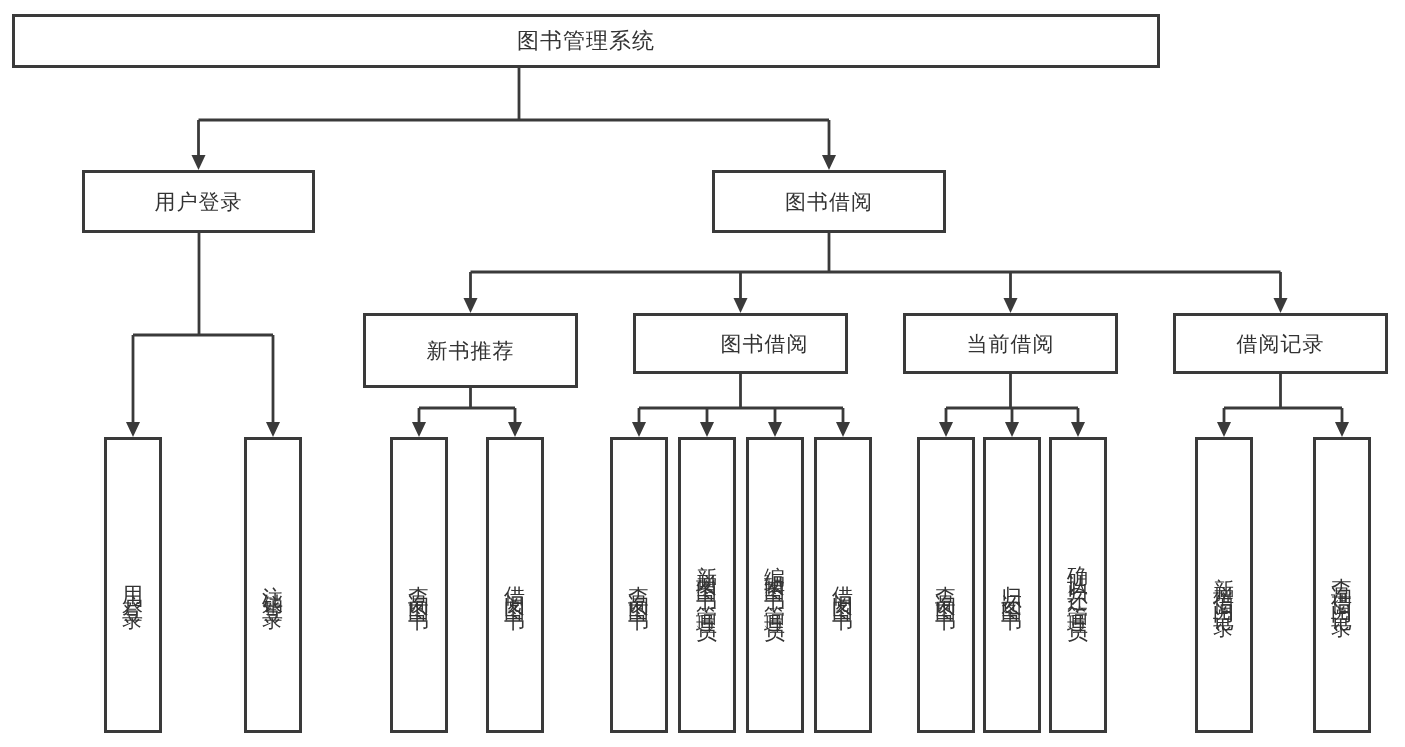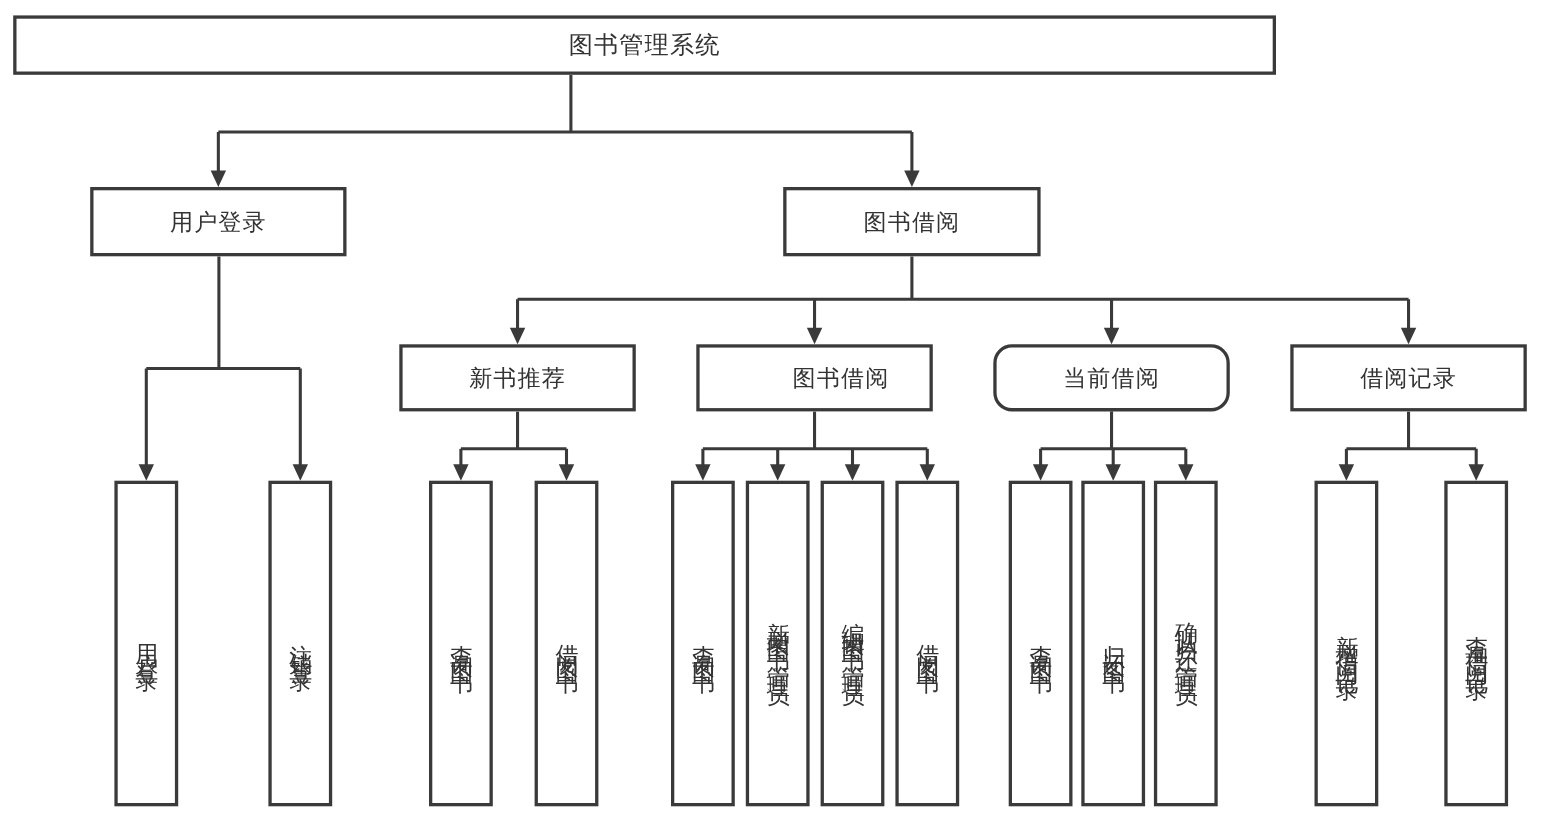--- a/index.html
+++ b/index.html
@@ -119,23 +119,23 @@
       <polygon points="1217,422 1231,422 1224,437"></polygon>
     <path d="M1342 408 V423"></path>
       <polygon points="1335,422 1349,422 1342,437"></polygon>
   </svg>
 
   <div class="node hbox root-box" style="left:12px; top:14px; width:1148px; height:54px;">图书管理系统</div>
 
   <div class="node hbox" style="left:82px; top:170px; width:233px; height:63px;">用户登录</div>
   <div class="node hbox" style="left:712px; top:170px; width:234px; height:63px;">图书借阅</div>
 
-  <div class="node hbox" style="left:363px; top:313px; width:215px; height:61px;">新书推荐</div>
+  <div class="node hbox" style="left:363px; top:313px; width:215px; height:75px;">新书推荐</div>
   <div class="node hbox" style="left:633px; top:313px; width:215px; height:61px;padding-left:48px;">图书借阅</div>
-  <div class="node hbox" style="left:903px; top:313px; width:215px; height:61px;border-radius:17px;">当前借阅</div>
+  <div class="node hbox" style="left:903px; top:313px; width:215px; height:61px;">当前借阅</div>
   <div class="node hbox" style="left:1173px; top:313px; width:215px; height:61px;">借阅记录</div>
 
   <div class="node vbox" style="left:104px;">
     <span class="vtext">用户登录</span>
   </div>
   <div class="node vbox" style="left:244px;">
     <span class="vtext">注销登录</span>
   </div>
 
   <div class="node vbox" style="left:390px;">

